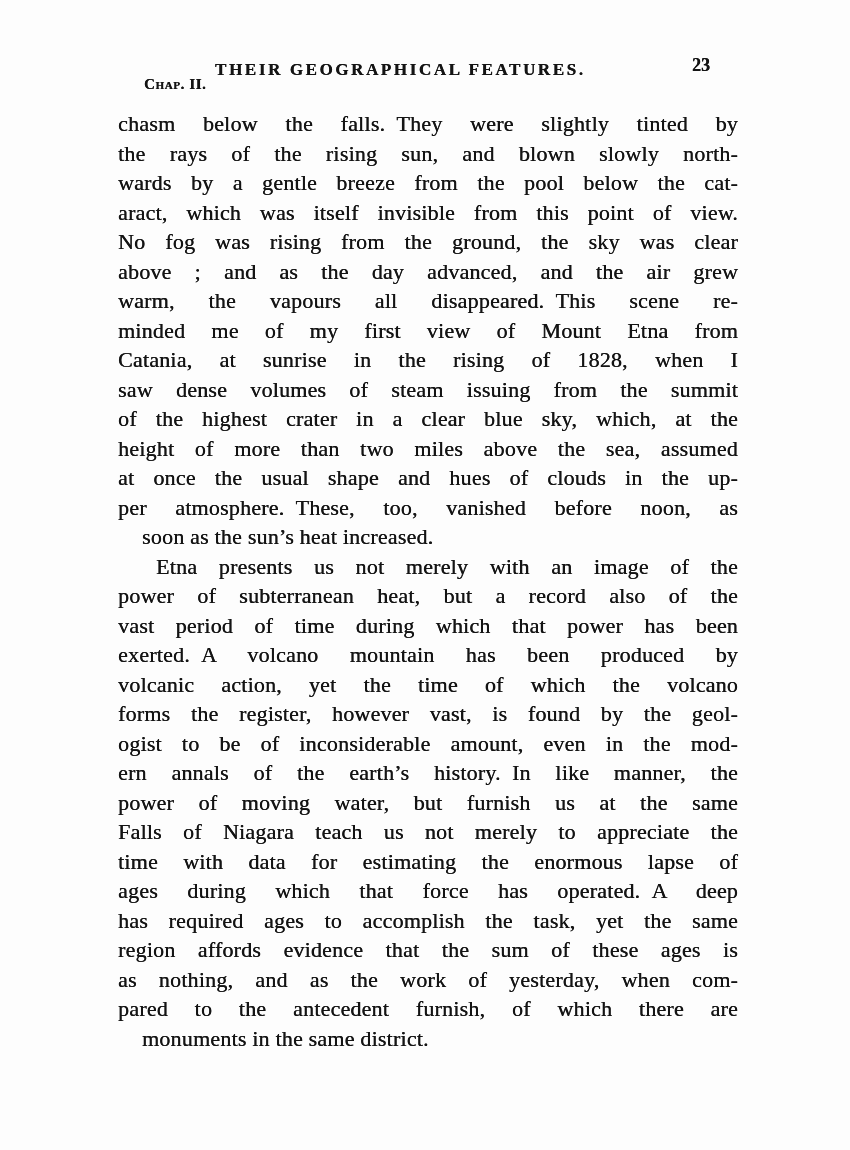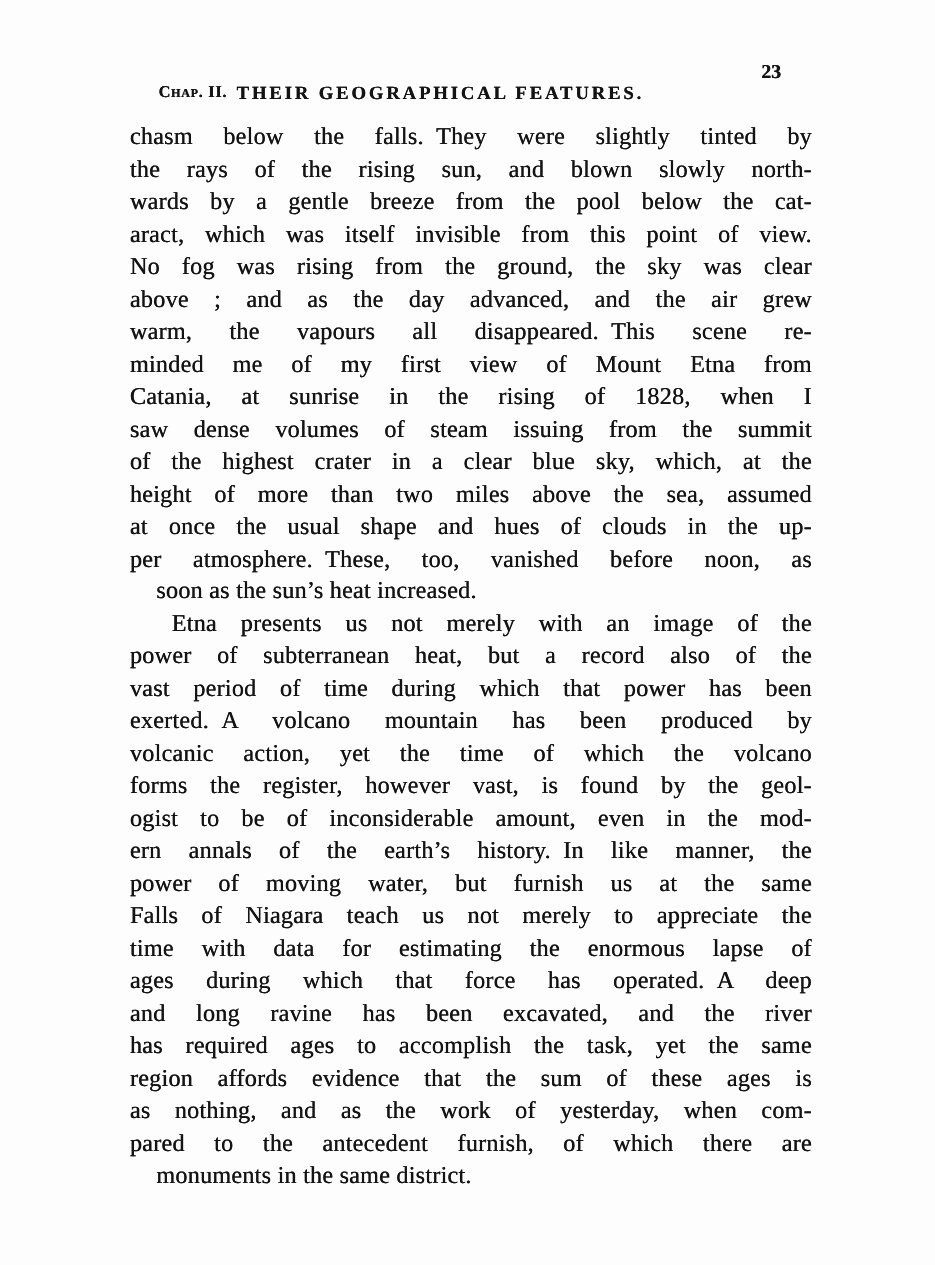--- a/index.html
+++ b/index.html
@@ -22,21 +22,21 @@
   }
   .chap-label {
     position: absolute; left: 26px; top: 6px;
     font-size: 15px; font-weight: bold;
     font-variant: small-caps;
     letter-spacing: 0.6px;
     text-shadow: 0.3px 0 0 currentColor;
     margin-top: 13px;
   }
   .running-title {
-    position: absolute; left: 97px; top: 18px;
+    position: absolute; left: 97px; top: 3px;
     font-size: 17px; font-weight: bold;
     letter-spacing: 2.6px;
     text-shadow: 0.3px 0 0 currentColor;
   }
   .page-number {
     position: absolute; right: 28px; top: -2px;
     font-size: 18px; font-weight: bold;
     text-shadow: 0.3px 0 0 currentColor;
   }
   .text-body {
@@ -98,21 +98,20 @@
       <div class="line">vast period of time during which that power has been</div>
       <div class="line">exerted. A volcano mountain has been produced by</div>
       <div class="line">volcanic action, yet the time of which the volcano</div>
       <div class="line">forms the register, however vast, is found by the geol-</div>
       <div class="line">ogist to be of inconsiderable amount, even in the mod-</div>
       <div class="line">ern annals of the earth’s history. In like manner, the</div>
       <div class="line">power of moving water, but furnish us at the same</div>
       <div class="line">Falls of Niagara teach us not merely to appreciate the</div>
       <div class="line">time with data for estimating the enormous lapse of</div>
       <div class="line">ages during which that force has operated. A deep</div>
-      <div class="line">and long ravine has been excavated, and the river</div>
       <div class="line">has required ages to accomplish the task, yet the same</div>
       <div class="line">region affords evidence that the sum of these ages is</div>
       <div class="line">as nothing, and as the work of yesterday, when com-</div>
       <div class="line">pared to the antecedent furnish, of which there are</div>
       <div class="line last">monuments in the same district.</div>
     </div>
 
   </div>
 </div>
 

